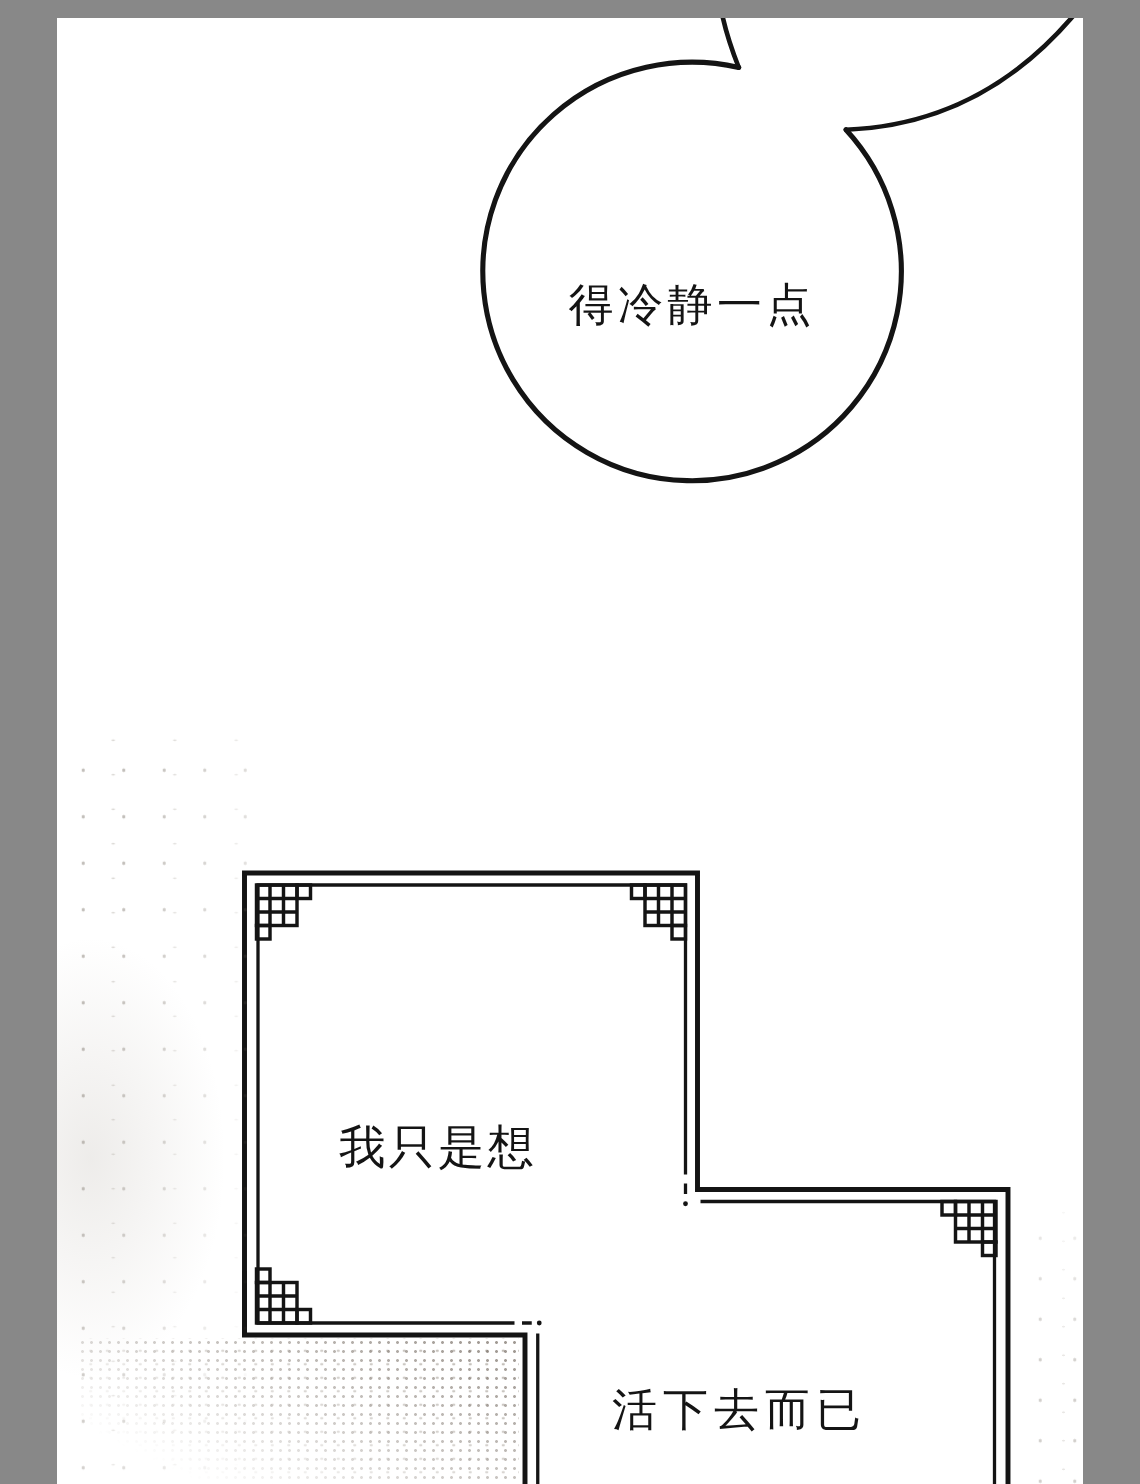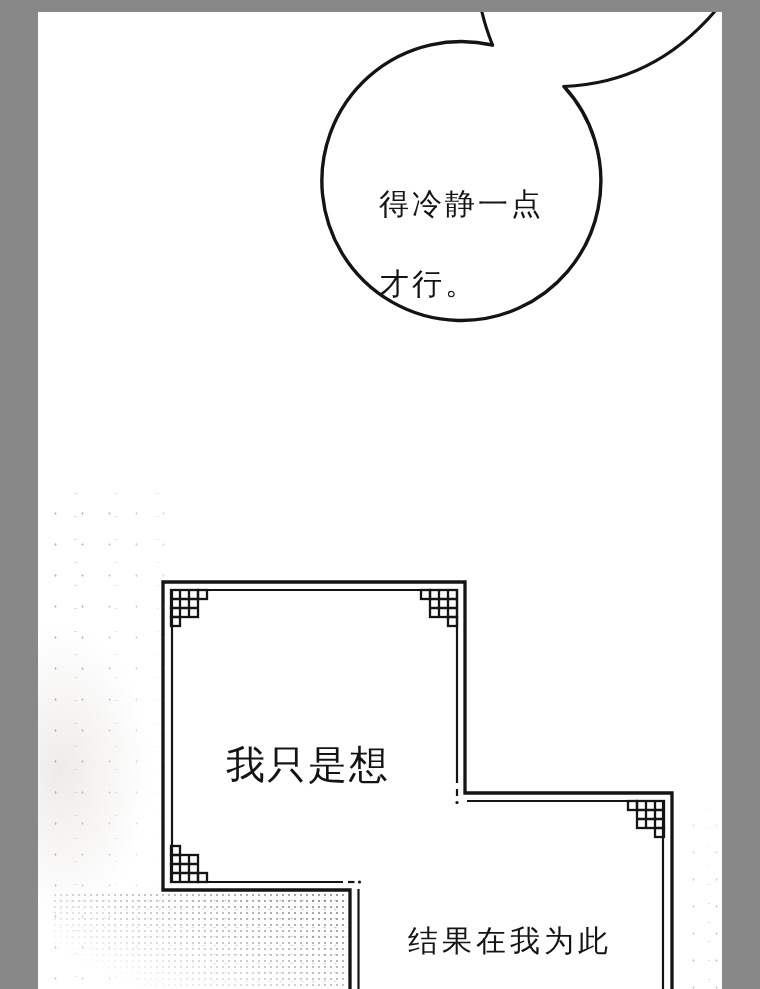--- a/index.html
+++ b/index.html
@@ -17,21 +17,21 @@
     color:var(--ink);
   }
   .art{position:absolute;left:0;top:0;width:760px;height:989px;display:block;}
   .txt{position:absolute;white-space:pre-line;}
   .speech-text{
     left:341px;top:132px;width:200px;
     font-size:30px;line-height:40px;letter-spacing:3px;font-weight:500;
   }
   .caption-upper{
     left:188px;top:688px;width:220px;
-    font-size:39px;line-height:43px;letter-spacing:2px;font-weight:500;
+    font-size:31px;line-height:43px;letter-spacing:2px;font-weight:500;
   }
   .caption-lower{
     left:370px;top:869px;width:230px;
     font-size:30px;line-height:40px;letter-spacing:4px;font-weight:500;
   }
   .ln{display:block;}
   
   .tone{position:absolute;pointer-events:none;}
   .tone-under-frame{
     left:14px;top:880px;width:294px;height:101px;
@@ -126,26 +126,25 @@
     <rect x="637" y="983.5" width="123" height="6.5" fill="#0d0d0d"></rect>
   </svg>
 
   <div class="tone wash-left"></div>
   <div class="tone tone-left-margin"></div>
   <div class="tone tone-under-frame"></div>
   <div class="tone tone-right-of-frame"></div>
 
   <div class="txt speech-text">
     <span class="ln">得冷静一点</span>
-    <span class="ln">才行。</span>
   </div>
 
   <div class="txt caption-upper">
     <span class="ln">我只是想</span>
   </div>
 
   <div class="txt caption-lower">
-    <span class="ln">结果在我为此</span>
+    <span class="ln">活下去而已</span>
     
     
   </div>
 
 </div>
 
 </body></html>

